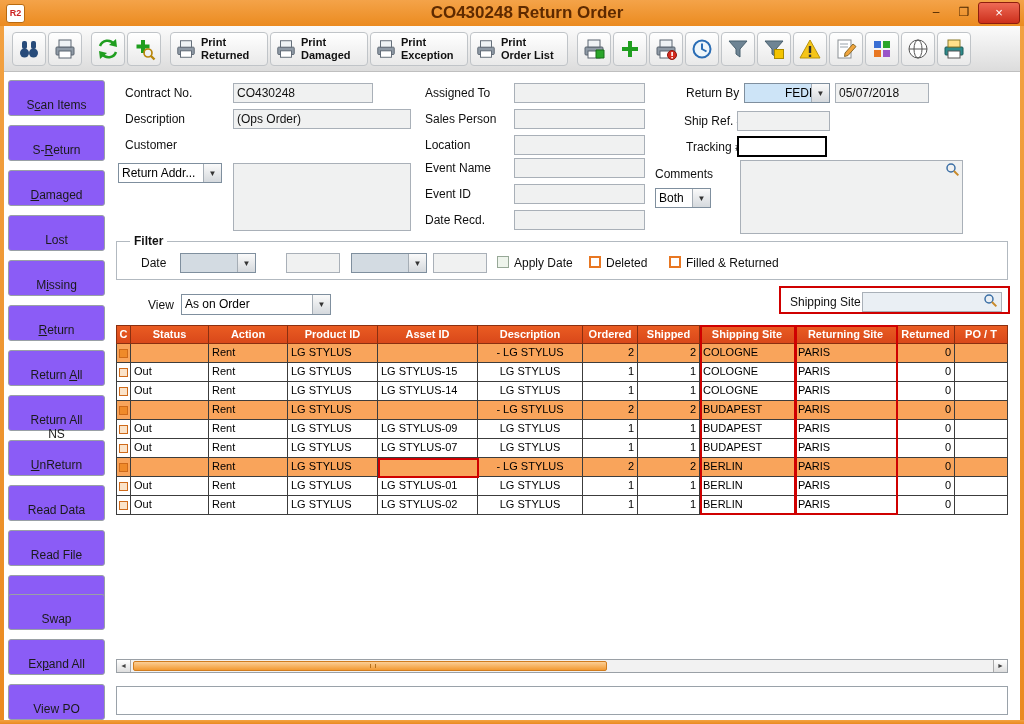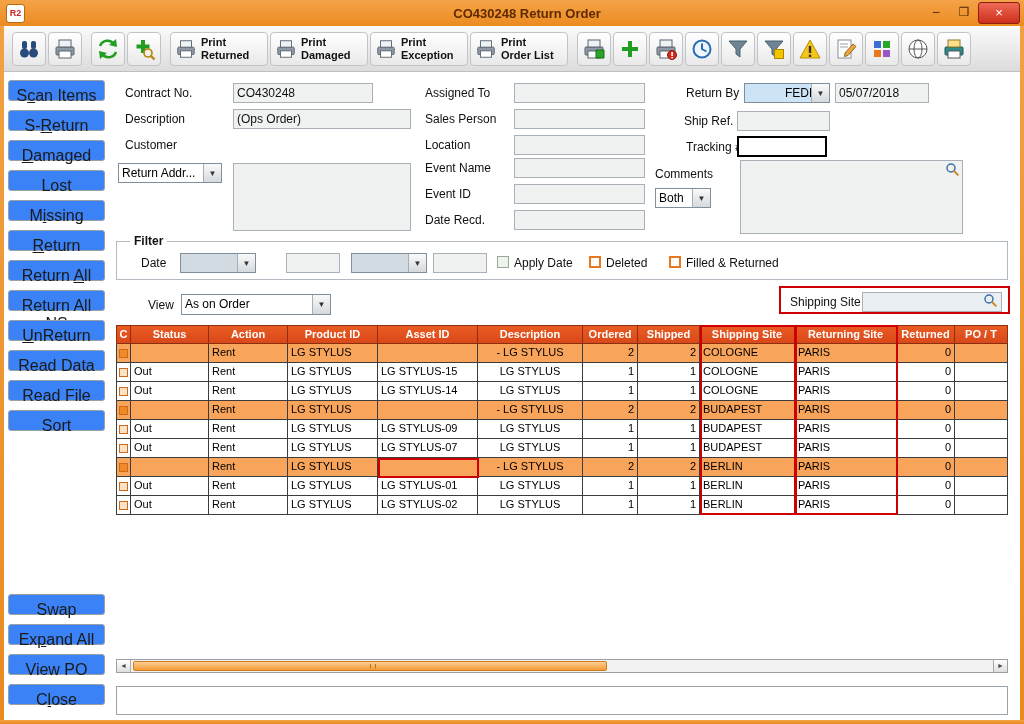--- a/index.html
+++ b/index.html
@@ -7,41 +7,41 @@
   .window{position:relative;width:1024px;height:724px;background:#ffffff;overflow:hidden;}
   
   .frame{position:absolute;background:linear-gradient(#f2a243,#ea8a20);z-index:55;}
   .frame.left{left:0;top:0;bottom:0;width:4px;}
   .frame.right{right:0;top:0;bottom:0;width:4px;}
   .frame.bottom{left:0;right:0;bottom:0;height:4px;}
   
   .titlebar{position:absolute;left:0;top:0;right:0;height:26px;background:linear-gradient(#f4a349,#eb8b20);display:flex;align-items:center;z-index:60;}
   .app-badge{width:17px;height:17px;margin-left:6px;background:#fff;border:1px solid #b86a10;border-radius:3px;
     font-size:9px;font-weight:bold;color:#c22;display:flex;align-items:center;justify-content:center;z-index:2;}
-  .title-text{position:absolute;left:0;right:0;text-align:center;font-size:13px;font-weight:bold;color:#5e2a00;margin-left:30px;}
+  .title-text{position:absolute;left:0;right:0;text-align:center;font-size:17px;font-weight:bold;color:#5e2a00;margin-left:30px;}
   .win-controls{margin-left:auto;display:flex;align-items:center;z-index:2;}
   .win-btn{width:28px;height:18px;text-align:center;line-height:17px;font-size:12px;color:#4a2600;cursor:default;}
   .win-btn.close{width:40px;height:20px;margin-right:4px;background:linear-gradient(#ee6a55,#cc2f1c);
     border:1px solid #8e1d0e;border-radius:3px;color:#fff;font-size:13px;line-height:19px;}
   
   .toolbar{position:absolute;left:4px;right:4px;top:26px;height:46px;background:linear-gradient(#fbfbfb,#dcdcdc);
     border-bottom:1px solid #bfbfbf;display:flex;align-items:center;padding-left:8px;box-sizing:border-box;}
   .tbtn{width:34px;height:34px;margin-right:2px;background:linear-gradient(#ffffff,#e9e9e9);
     border:1px solid #c0c4c8;border-radius:4px;display:flex;align-items:center;justify-content:center;padding:0;cursor:pointer;}
   .tbtn svg{display:block;}
   .tbtn.print{width:98px;justify-content:flex-start;padding:0 4px;}
   .picon{display:flex;margin-right:4px;}
   .picon svg{width:22px;height:22px;}
   .plabel{display:flex;flex-direction:column;align-items:flex-start;line-height:1.1;}
   .plabel b{font-size:11px;color:#111;}
   .tb-gap{width:7px;flex:none;}
   
   .side-col{position:absolute;left:8px;top:80px;width:97px;display:flex;flex-direction:column;gap:9px;}
   .side-col.bottom{top:594px;}
-  .side-btn{height:21px;background:#3b82f6;border:1px solid #99a0a6;border-radius:3px;font-size:16px;color:#1a1a1a;cursor:pointer;padding:6px;}
+  .side-btn{height:21px;background:#8b5cf6;border:1px solid #99a0a6;border-radius:3px;font-size:12px;color:#1a1a1a;cursor:pointer;padding:17px;}
   .side-btn u{text-decoration:underline;}
   
   .lbl{position:absolute;font-size:12px;color:#101010;white-space:nowrap;}
   .fld{position:absolute;height:20px;box-sizing:border-box;background:#f0f1f1;border:1px solid #a9b0b8;
     font-size:12px;padding:0 3px;color:#111;outline:none;}
   .fld.focus{background:#fff;border:2px solid #000;height:21px;}
   .bigfld{position:absolute;box-sizing:border-box;background:#f0f1f1;border:1px solid #a9b0b8;}
   .dd{position:absolute;height:20px;box-sizing:border-box;background:#fff;border:1px solid #7f8f9e;display:flex;cursor:pointer;}
   .dd-val{flex:1;font-size:12px;line-height:18px;padding-left:3px;overflow:hidden;white-space:nowrap;}
   .dd-val.selected{background:#cde4f7;padding-left:40px;}

